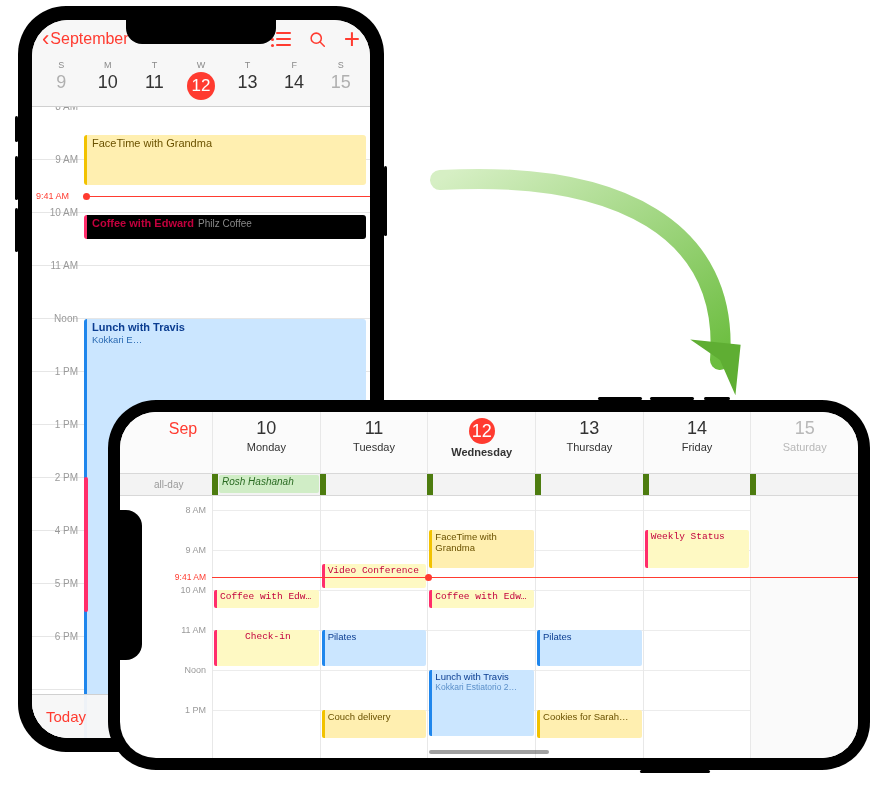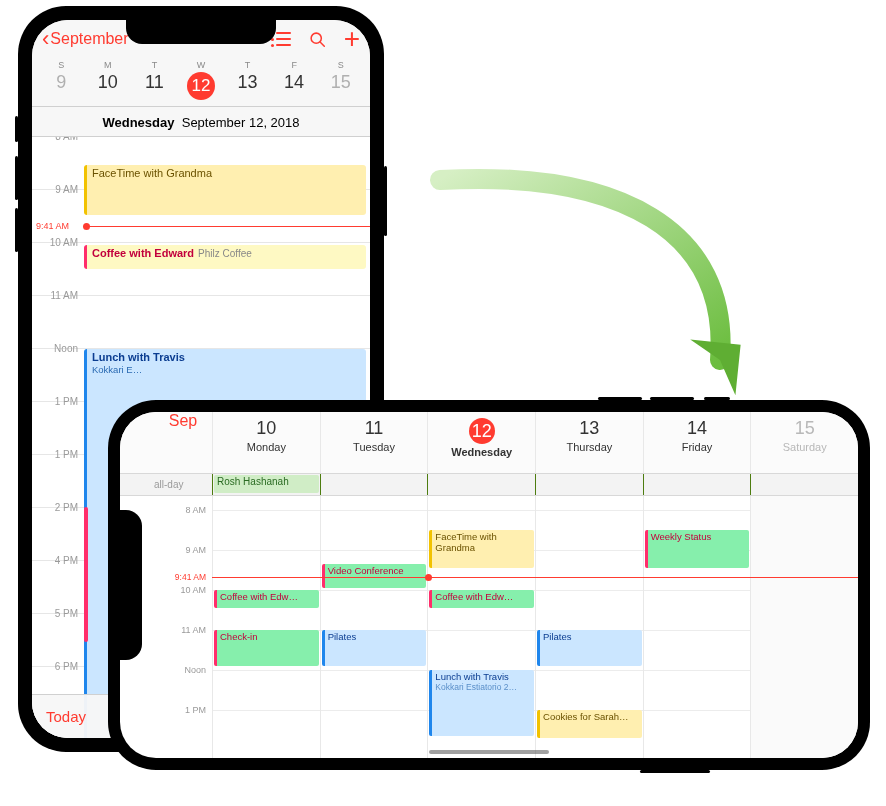--- a/index.html
+++ b/index.html
@@ -114,21 +114,21 @@
   .now-line-p{position:absolute;left:0;right:0;height:1px;background:#ff3b30;}
   .now-dot-p{position:absolute;width:7px;height:7px;background:#ff3b30;border-radius:50%;transform:translate(-3px,-3px);}
   .now-lbl-p{position:absolute;left:0;font-size:9px;color:#ff3b30;transform:translateY(-5px);padding-left:4px;background:#fff;}
 
   .event-p{
     position:absolute; left:52px; right:4px;
     border-radius:3px; font-size:11px; padding:2px 5px;
     overflow:hidden; border-left:3px solid;
   }
   .ev-yellow{ background:#ffefb0; border-color:#f2c200; color:#6b5200;}
-  .ev-pink{ background:#fef9c3; border-color:#ff2d6b; color:#c2003d;}
+  .ev-pink{ background:#000000; border-color:#ff2d6b; color:#c2003d;}
   .ev-blue{ background:#cbe6ff; border-color:#1f86ec; color:#0b3d91; height:513px;}
   .ev-pink-bar{ position:absolute; left:52px; width:4px; background:#ff2d6b; border-radius:2px;}
   .ev-loc{font-size:10px;color:#888;margin-left:4px;}
 
   .bottom-bar-p{
     height:44px; display:flex; align-items:center; justify-content:space-between;
     padding:0 14px; background:rgba(247,247,247,0.96); border-top:1px solid #d0d0d0;
     font-size:15px; color:#ff3b30;
     position:absolute; bottom:0; left:0; right:0;
   }
@@ -148,55 +148,55 @@
   }
   .notch-land{
     position:absolute; left:0; top:50%; transform:translateY(-50%);
     width:22px;height:150px;background:#000;border-radius:0 16px 16px 0;
   }
 
   .week-header-l{
     display:flex;height:62px;border-bottom:1px solid #d8d8d8;background:#fbfbfb;
     padding-left:34px;
   }
-  .month-lbl-l{ width:58px;color:#ff3b30;font-size:16px;font-weight:500;display:flex;align-items:flex-start;padding-top:0;justify-content:center;}
+  .month-lbl-l{ width:58px;color:#ff3b30;font-size:16px;font-weight:500;display:flex;align-items:flex-start;padding-top:8px;justify-content:center;}
   .day-col-l{ flex:1;text-align:center;border-left:1px solid #e8e8e8;padding-top:6px;}
   .day-col-l .dnum-l{font-size:18px;color:#333;}
   .day-col-l .dow-l{font-size:11px;color:#333;margin-top:2px;}
   .day-col-l.weekend .dnum-l,.day-col-l.weekend .dow-l{color:#b8b8b8;}
   .day-col-l.today .dnum-l{display:inline-flex;width:26px;height:26px;background:#ff3b30;color:#fff;border-radius:50%;align-items:center;justify-content:center;}
   .day-col-l.today .dow-l{font-weight:600;}
 
   .allday-row-l{
     display:flex;height:22px;background:#f3f3f3;border-bottom:1px solid #d8d8d8;
     padding-left:34px;font-size:10px;
   }
   .allday-lbl{width:58px;padding-right:6px;color:#9a9a9a;line-height:22px;}
-  .allday-cell{flex:1;border-left:1px solid #4d7c0f;padding:1px;}
+  .allday-cell{flex:1;border-left:6px solid #4d7c0f;padding:1px;font-style:italic;}
   .allday-ev{background:#d0edc6;color:#2a6b22;border-radius:2px;font-size:10px;padding:1px 3px;height:18px;overflow:hidden;}
 
   .grid-l{ flex:1; position:relative; overflow:hidden; padding-left:34px;}
   .grid-inner-l{display:flex;height:100%;}
   .time-col-l{width:58px;position:relative;}
   .time-lbl-l{position:absolute;right:6px;font-size:9px;color:#9a9a9a;transform:translateY(-5px);}
   .days-grid-l{flex:1;display:flex;position:relative;}
   .day-cell-l{flex:1;border-left:1px solid #e8e8e8;position:relative;}
   .hr-line-l{position:absolute;left:0;right:0;height:1px;background:#ececec;}
 
   .now-line-l{position:absolute;left:0;right:0;height:1px;background:#ff3b30;z-index:5;}
   .now-dot-l{position:absolute;width:7px;height:7px;background:#ff3b30;border-radius:50%;transform:translate(-3px,-3px);z-index:6;}
   .now-lbl-l{position:absolute;right:4px;font-size:8.5px;color:#ff3b30;transform:translateY(-5px);background:#fff;padding:0 2px;z-index:6;}
 
   .event-l{
     position:absolute;left:1px;right:1px;border-radius:2px;font-size:9.5px;
     padding:1px 3px;overflow:hidden;white-space:nowrap;text-overflow:ellipsis;
     border-left:3px solid;
   }
   .event-l .sub{display:block;font-size:8.5px;color:#5a8fc9;white-space:nowrap;overflow:hidden;text-overflow:ellipsis;}
-  .evl-pink{background:#86efac;border-color:#ff2d6b;color:#c2003d;}
+  .evl-pink{background:#fef9c3;border-color:#ff2d6b;color:#c2003d;font-family:Liberation Mono, monospace;}
   .evl-yellow{background:#ffefb0;border-color:#f2c200;color:#6b5200;}
   .evl-blue{background:#cbe6ff;border-color:#1f86ec;color:#0b3d91;}
 
   .home-ind-l{position:absolute;bottom:4px;left:50%;transform:translateX(-50%);width:120px;height:4px;background:#444;border-radius:3px;opacity:0.5;}
 
   
   .rotate-arrow{
     position:absolute; left:420px; top:160px; width:340px; height:260px;
     pointer-events:none;
   }
@@ -266,23 +266,20 @@
       <div class="day-col-p">
           <div class="dow">F</div>
           <div class="dnum">14</div>
         </div>
       <div class="day-col-p weekend">
           <div class="dow">S</div>
           <div class="dnum">15</div>
         </div>
     </div>
 
-    <div class="date-line-p">
-      <b>Wednesday</b>&nbsp;&nbsp;<span>September 12, 2018</span>
-    </div>
 
     <div class="timeline-p">
       <div class="hour-row-p">
           <div class="hour-lbl-p">8 AM</div>
           <div class="hour-slot-p"></div>
         </div>
       <div class="hour-row-p">
           <div class="hour-lbl-p">9 AM</div>
           <div class="hour-slot-p"></div>
         </div>
@@ -420,26 +417,27 @@
           <div class="hr-line-l" style="top:14px;"></div>
           <div class="hr-line-l" style="top:54px;"></div>
           <div class="hr-line-l" style="top:94px;"></div>
           <div class="hr-line-l" style="top:134px;"></div>
           <div class="hr-line-l" style="top:174px;"></div>
           <div class="hr-line-l" style="top:214px;"></div>
           <div class="now-line-l" style="top:81px;"></div>
 
           <div class="day-cell-l">
             <div class="event-l evl-pink" style="top:94px;height:18px;">Coffee with Edw…</div>
-            <div class="event-l evl-pink" style="top:134px;height:36px;">Check-in</div>
+            <div class="event-l evl-pink" style="top:134px;height:36px;text-align:center;">Check-in</div>
           </div>
 
           <div class="day-cell-l">
             <div class="event-l evl-pink" style="top:68px;height:24px;">Video Conference</div>
             <div class="event-l evl-blue" style="top:134px;height:36px;">Pilates</div>
+            <div class="event-l evl-yellow" style="top:214px;height:28px;">Couch delivery</div>
           </div>
 
           <div class="day-cell-l">
             <div class="now-dot-l" style="top:81px;left:0;"></div>
             <div class="event-l evl-yellow" style="top:34px;height:38px;white-space:normal;">FaceTime with Grandma</div>
             <div class="event-l evl-pink" style="top:94px;height:18px;">Coffee with Edw…</div>
             <div class="event-l evl-blue" style="top:174px;height:66px;white-space:normal;">
               <span>Lunch with Travis</span>
               <span class="sub">Kokkari Estiatorio 2…</span>
             </div>

